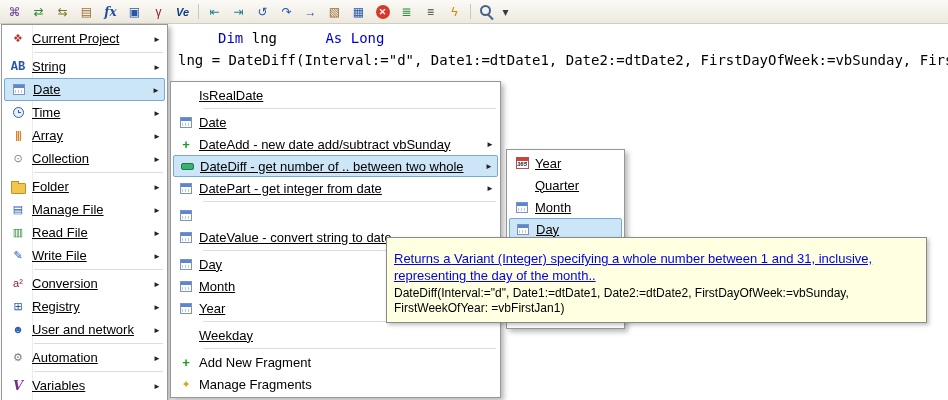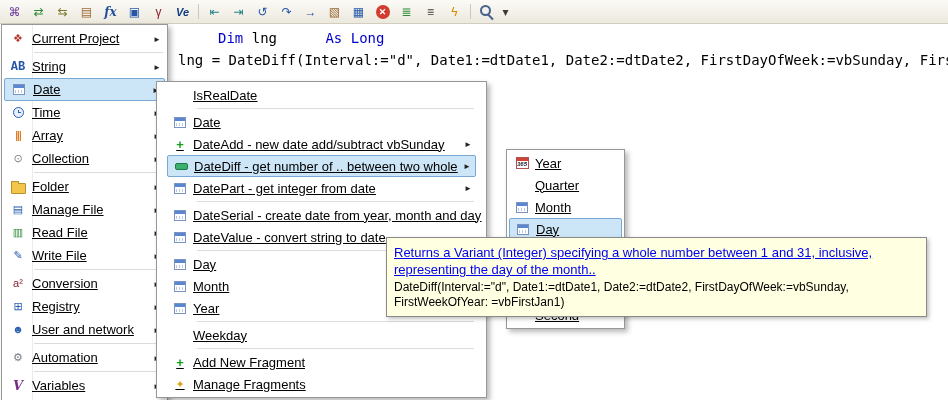--- a/index.html
+++ b/index.html
@@ -32,21 +32,21 @@
   
   .code{position:absolute;left:178px;top:27px;z-index:0;white-space:pre;
         font-family:"DejaVu Sans Mono","Liberation Mono",monospace;font-size:14px;line-height:22px;}
   .kw{color:#0000cc;margin-left:40px;}
 
   
   .menu{position:absolute;background:#fff;border:1px solid #979797;
         box-shadow:3px 3px 5px rgba(0,0,0,.28);box-sizing:border-box;}
   #menu1{left:1px;top:24px;width:167px;height:376px;padding-top:2px;z-index:2;border-bottom:none;}
   #menu1::before{content:"";position:absolute;left:30px;top:0;bottom:0;width:1px;background:#ececec;}
-  #menu2{left:156px;top:81px;width:331px;padding:2px 8px;z-index:3;text-decoration:underline;}
+  #menu2{left:170px;top:81px;width:331px;padding:2px 0;z-index:3;}
   #menu3{left:506px;top:149px;width:119px;padding:2px 0;z-index:4;}
 
   .mrow{display:flex;align-items:center;height:23px;position:relative;
         padding-right:16px;margin:0 2px;box-sizing:border-box;}
   #menu2 .mrow,#menu3 .mrow{height:22px;}
   .gutter{width:28px;flex:0 0 28px;height:100%;display:flex;align-items:center;justify-content:center;
           font-size:11px;line-height:1;}
   #menu2 .gutter,#menu3 .gutter{width:26px;flex:0 0 26px;}
   .lbl{font-size:13px;color:#000;text-decoration:underline;white-space:nowrap;}
   .nolink{text-decoration:none;}
@@ -79,21 +79,21 @@
   .abico{font-size:12px;font-weight:bold;color:#2656a8;font-family:Liberation Mono, monospace;}
   .arrico{color:#d9822b;font-weight:bold;font-size:10px;letter-spacing:-1px;}
   .varico{font-family:"DejaVu Serif",serif;font-style:italic;color:#7a2a8a;
        font-size:13px;font-weight:bold;}
   .gly-blue{color:#2b5fb0;}.gly-gray{color:#7a7f86;}
   .gly-green{color:#2e8b35;}.gly-gold{color:#d9a515;}
 
   
   .tooltip{position:absolute;left:386px;top:237px;width:541px;background:#ffffe1;
        border:1px solid #8a8a8a;box-shadow:2px 2px 4px rgba(0,0,0,.25);
-       padding:6px 7px 6px;z-index:6;box-sizing:border-box;}
+       padding:12px 7px 6px;z-index:6;box-sizing:border-box;}
   .tt-link{color:#0000ee;text-decoration:underline;font-size:13px;line-height:17px;}
   .tt-detail{color:#000;font-size:12px;line-height:15px;margin-top:2px;}
 </style>
 </head>
 <body>
 
 <div id="stage">
 
   <div class="toolbar">
     <div class="tbtn">
@@ -286,21 +286,20 @@
           <i class="cal"></i>
         </span>
       <span class="lbl">DatePart - get integer from date</span>
       <span class="arrow">►</span>
     </div>
     <div class="msep"></div>
     <div class="mrow">
       <span class="gutter">
           <i class="cal"></i>
         </span>
-      <span class="lbl">DateSerial - create date from year, month and day</span>
     </div>
     <div class="mrow">
       <span class="gutter">
           <i class="cal"></i>
         </span>
       <span class="lbl">DateValue - convert string to date</span>
     </div>
     <div class="msep"></div>
     <div class="mrow">
       <span class="gutter">

